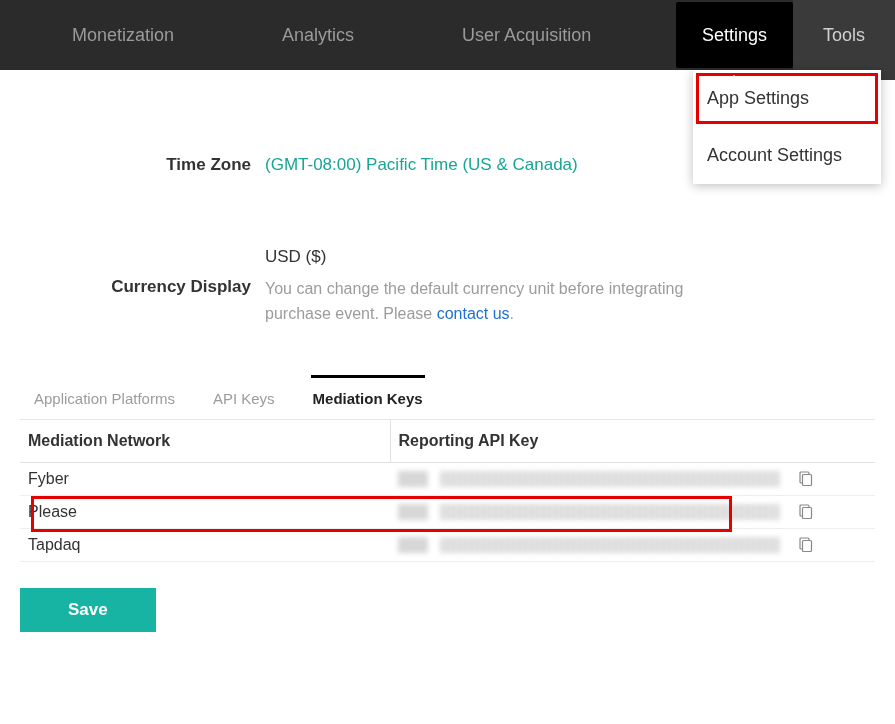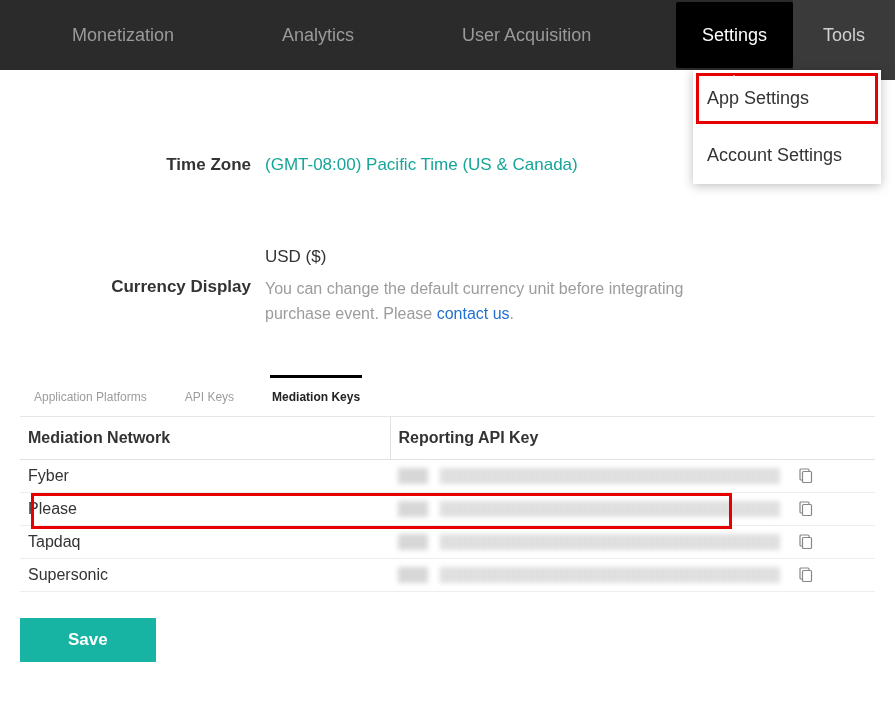--- a/index.html
+++ b/index.html
@@ -115,21 +115,21 @@
 
   
   .tabs {
     margin-top: 48px;
     border-bottom: 1px solid #e6e6e6;
     display: flex;
     gap: 34px;
     padding: 0 12px;
   }
   .tab {
-    font-size: 12px;
+    font-size: 15px;
     color: #9c9c9c;
     padding: 12px 2px;
     cursor: pointer;
     border-top: 3px solid transparent;
     font-weight: 500;
   }
   .tab.active {
     color: #222;
     font-weight: 700;
     border-top: 3px solid #000;
@@ -296,32 +296,19 @@
             <span class="blurred-prefix"></span>
             <span class="blurred-key"></span>
             <span class="copy-icon">
               <svg viewBox="0 0 16 16" width="16" height="16">
                   <rect x="3" y="1" width="9" height="11" rx="1" fill="none" stroke="#888" stroke-width="1.2"></rect>
                   <rect x="5.5" y="3.5" width="9" height="11" rx="1" fill="#fff" stroke="#888" stroke-width="1.2"></rect>
                 </svg>
             </span>
           </td>
         </tr>
-        <tr>
-          <td>Supersonic</td>
-          <td class="td-key">
-            <span class="blurred-prefix"></span>
-            <span class="blurred-key"></span>
-            <span class="copy-icon">
-              <svg viewBox="0 0 16 16" width="16" height="16">
-                  <rect x="3" y="1" width="9" height="11" rx="1" fill="none" stroke="#888" stroke-width="1.2"></rect>
-                  <rect x="5.5" y="3.5" width="9" height="11" rx="1" fill="#fff" stroke="#888" stroke-width="1.2"></rect>
-                </svg>
-            </span>
-          </td>
-        </tr>
       </tbody>
     </table>
     <div class="row-highlight-box" style="top:76px;"></div>
   </div>
 
   <button class="save-btn">Save</button>
 </div>
 
 </body></html>

